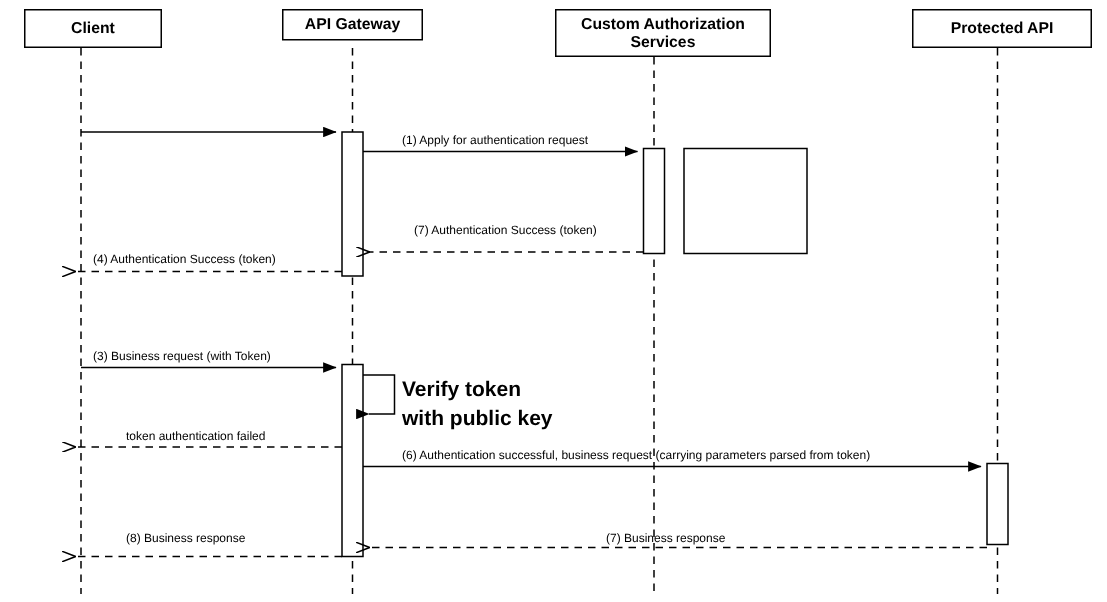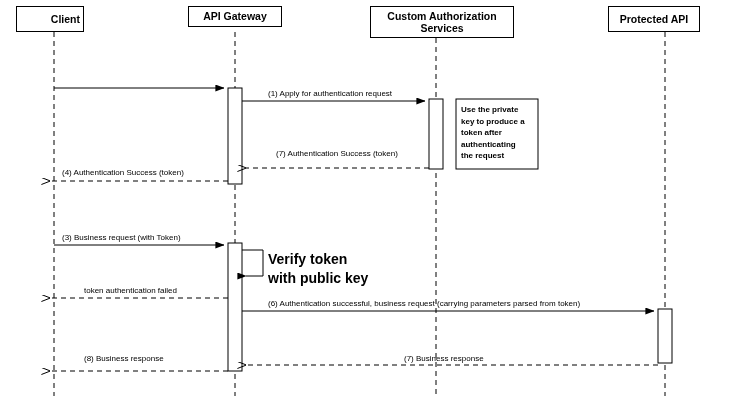--- a/index.html
+++ b/index.html
@@ -109,44 +109,39 @@
 
     <line x1="228" y1="298" x2="50" y2="298" stroke="#000000" stroke-width="1" stroke-dasharray="5,4" marker-end="url(#arrowOpenL)"></line>
 
     <line x1="242" y1="311" x2="654" y2="311" stroke="#000000" stroke-width="1" marker-end="url(#arrow)"></line>
 
     <line x1="658" y1="365" x2="246" y2="365" stroke="#000000" stroke-width="1" stroke-dasharray="5,4" marker-end="url(#arrowOpenL)"></line>
 
     <line x1="228" y1="371" x2="50" y2="371" stroke="#000000" stroke-width="1" stroke-dasharray="5,4" marker-end="url(#arrowOpenL)"></line>
   </svg>
 
-  <div class="lifeline-head" style="left:16px; top:6px; width:68px; height:26px;justify-content:flex-end;">
+  <div class="lifeline-head" style="left:16px; top:6px; width:92px; height:26px;">
     <span>Client</span>
   </div>
   <div class="lifeline-head" style="left:188px; top:6px; width:94px; height:21px;">
     <span>API Gateway</span>
   </div>
   <div class="lifeline-head" style="left:370px; top:6px; width:144px; height:32px;">
     <span>Custom Authorization Services</span>
   </div>
-  <div class="lifeline-head" style="left:608px; top:6px; width:92px; height:26px;">
+  <div class="lifeline-head" style="left:608px; top:6px; width:120px; height:26px;">
     <span>Protected API</span>
   </div>
 
   <div class="msg-label" style="left:268px; top:89px;">(1) Apply for authentication request</div>
   <div class="msg-label" style="left:276px; top:149px;">(7) Authentication Success (token)</div>
   <div class="msg-label" style="left:62px; top:168px;">(4) Authentication Success (token)</div>
   <div class="msg-label" style="left:62px; top:233px;">(3) Business request (with Token)</div>
   <div class="msg-label" style="left:84px; top:286px;">token authentication failed</div>
   <div class="msg-label" style="left:268px; top:299px;">(6) Authentication successful, business request (carrying parameters parsed from token)</div>
   <div class="msg-label" style="left:404px; top:354px;">(7) Business response</div>
   <div class="msg-label" style="left:84px; top:354px;">(8) Business response</div>
 
-  <div class="note-text" style="left:461px; top:104px; width:74px;">Use the private
-key to produce a
-token after
-authenticating
-the request</div>
 
   <div class="self-label" style="left:268px; top:250px;">Verify token
 with public key</div>
 
 </div>
 
 </body></html>

